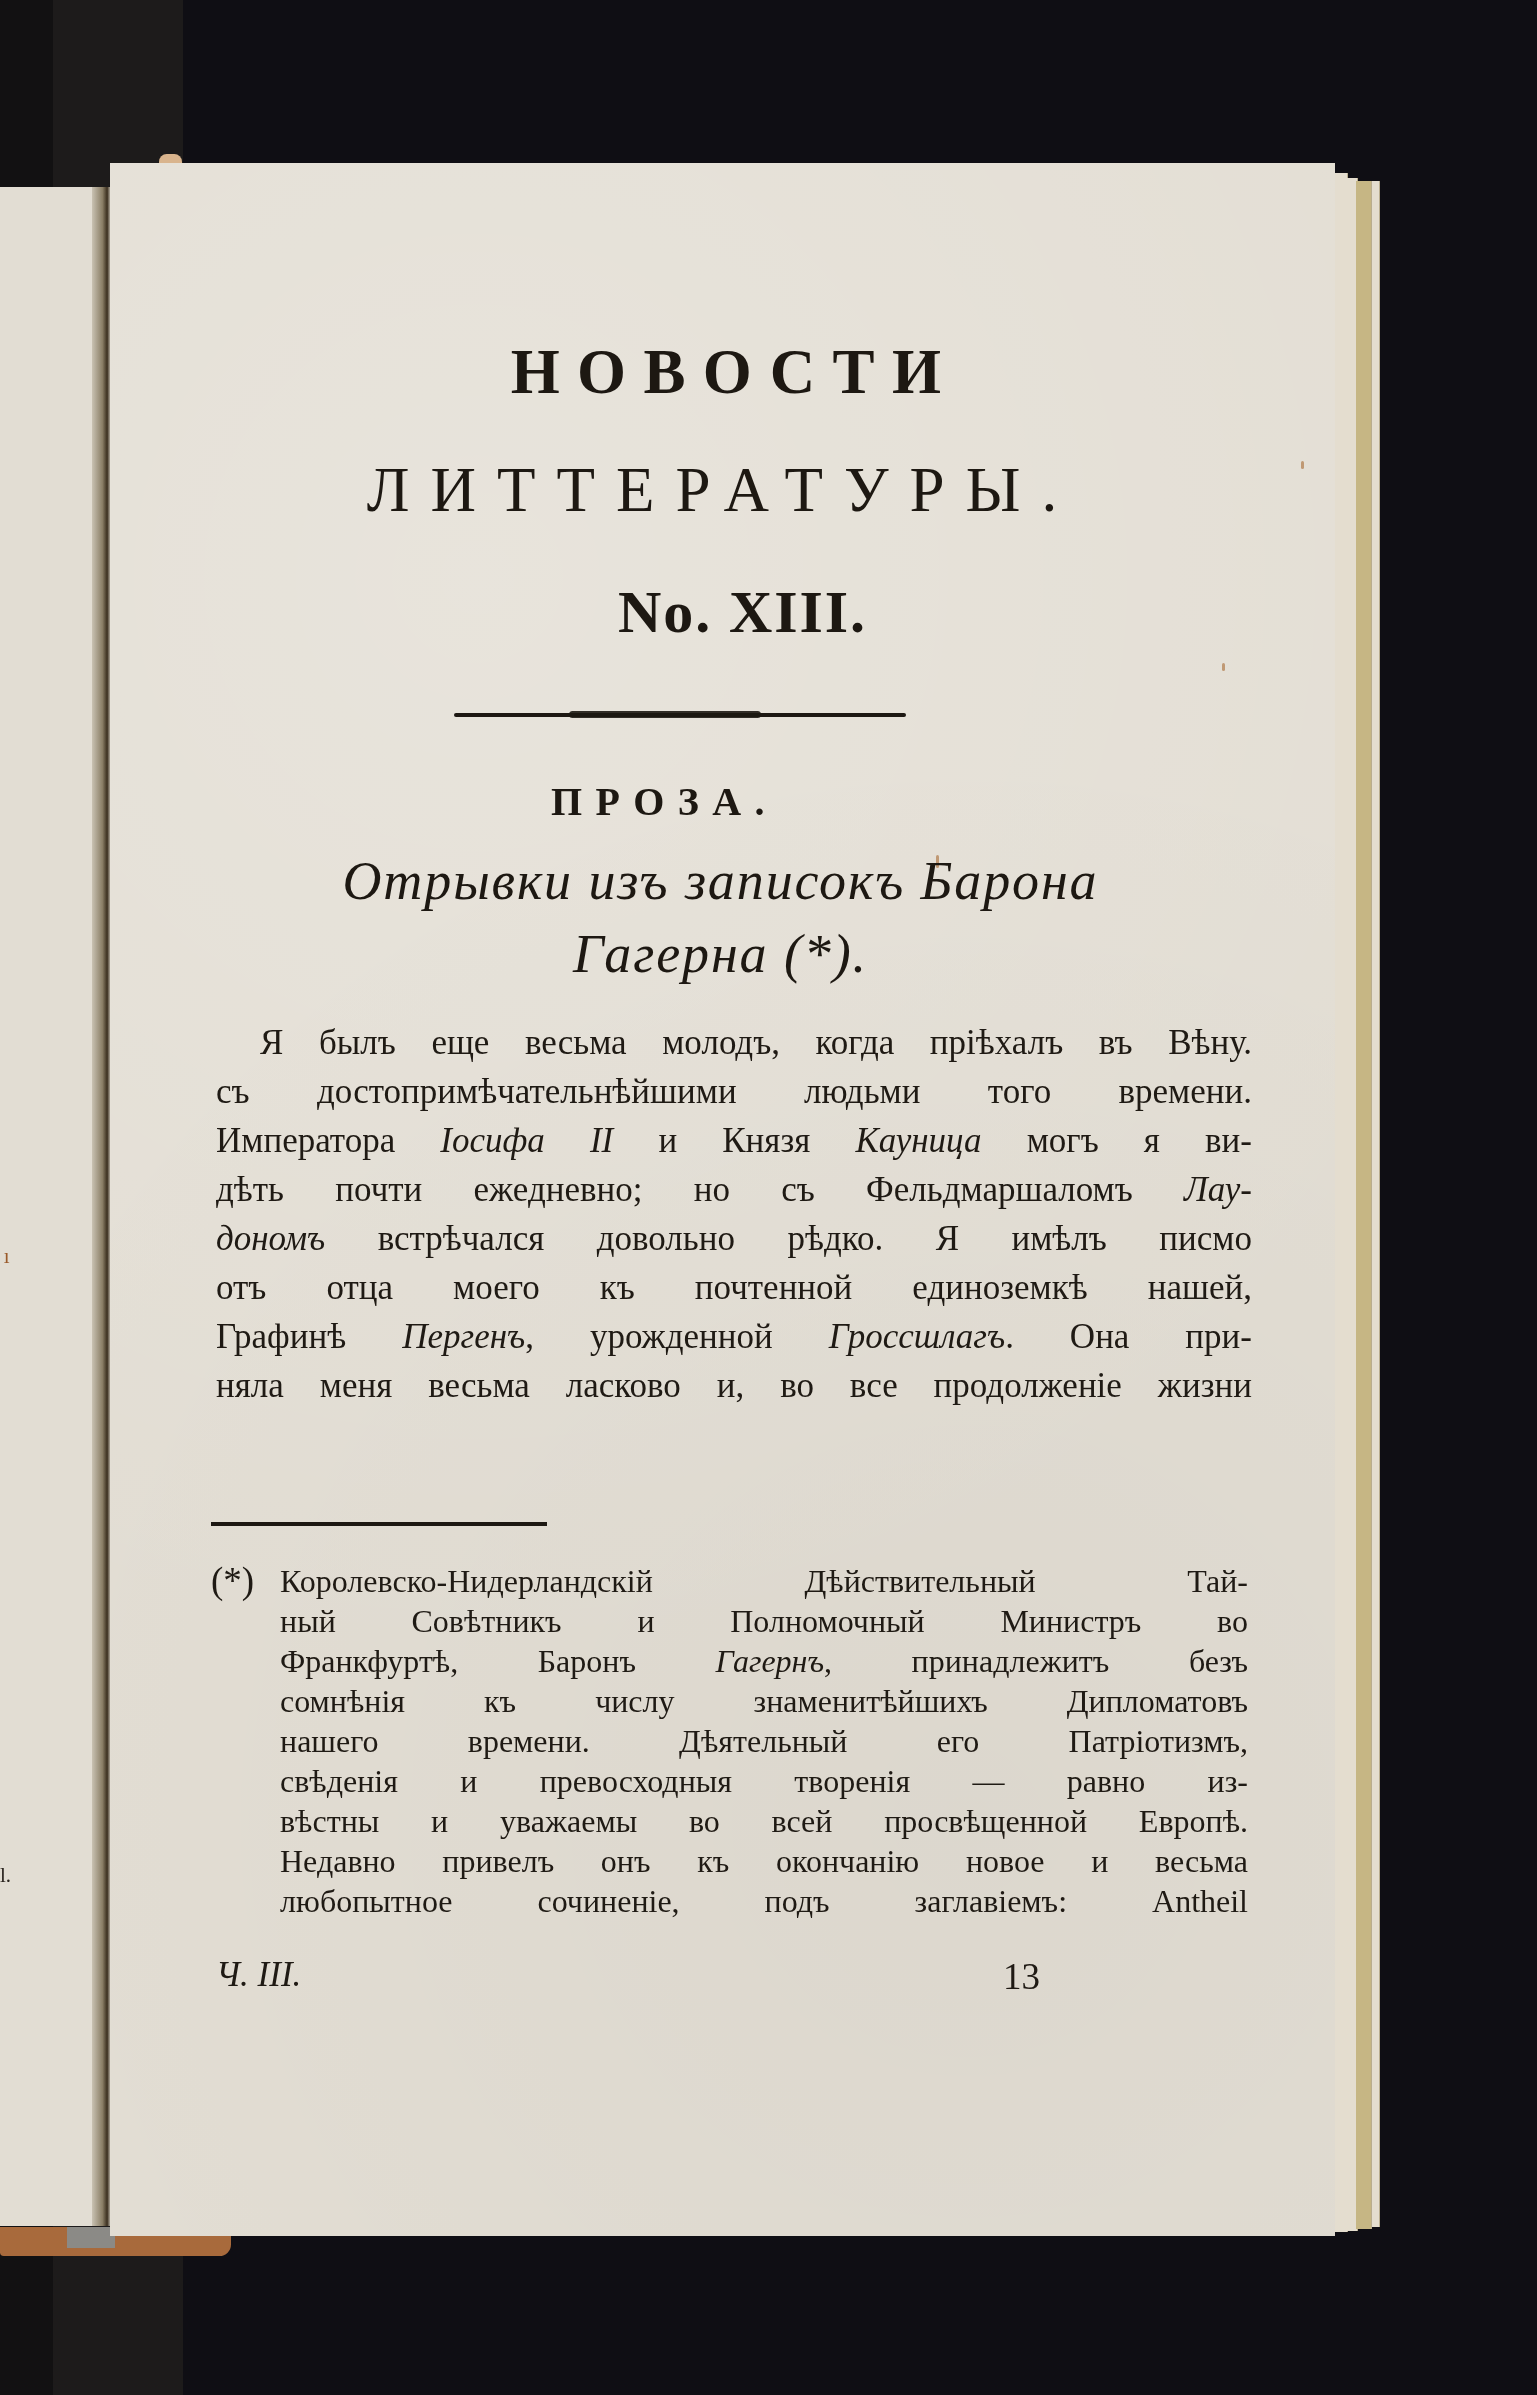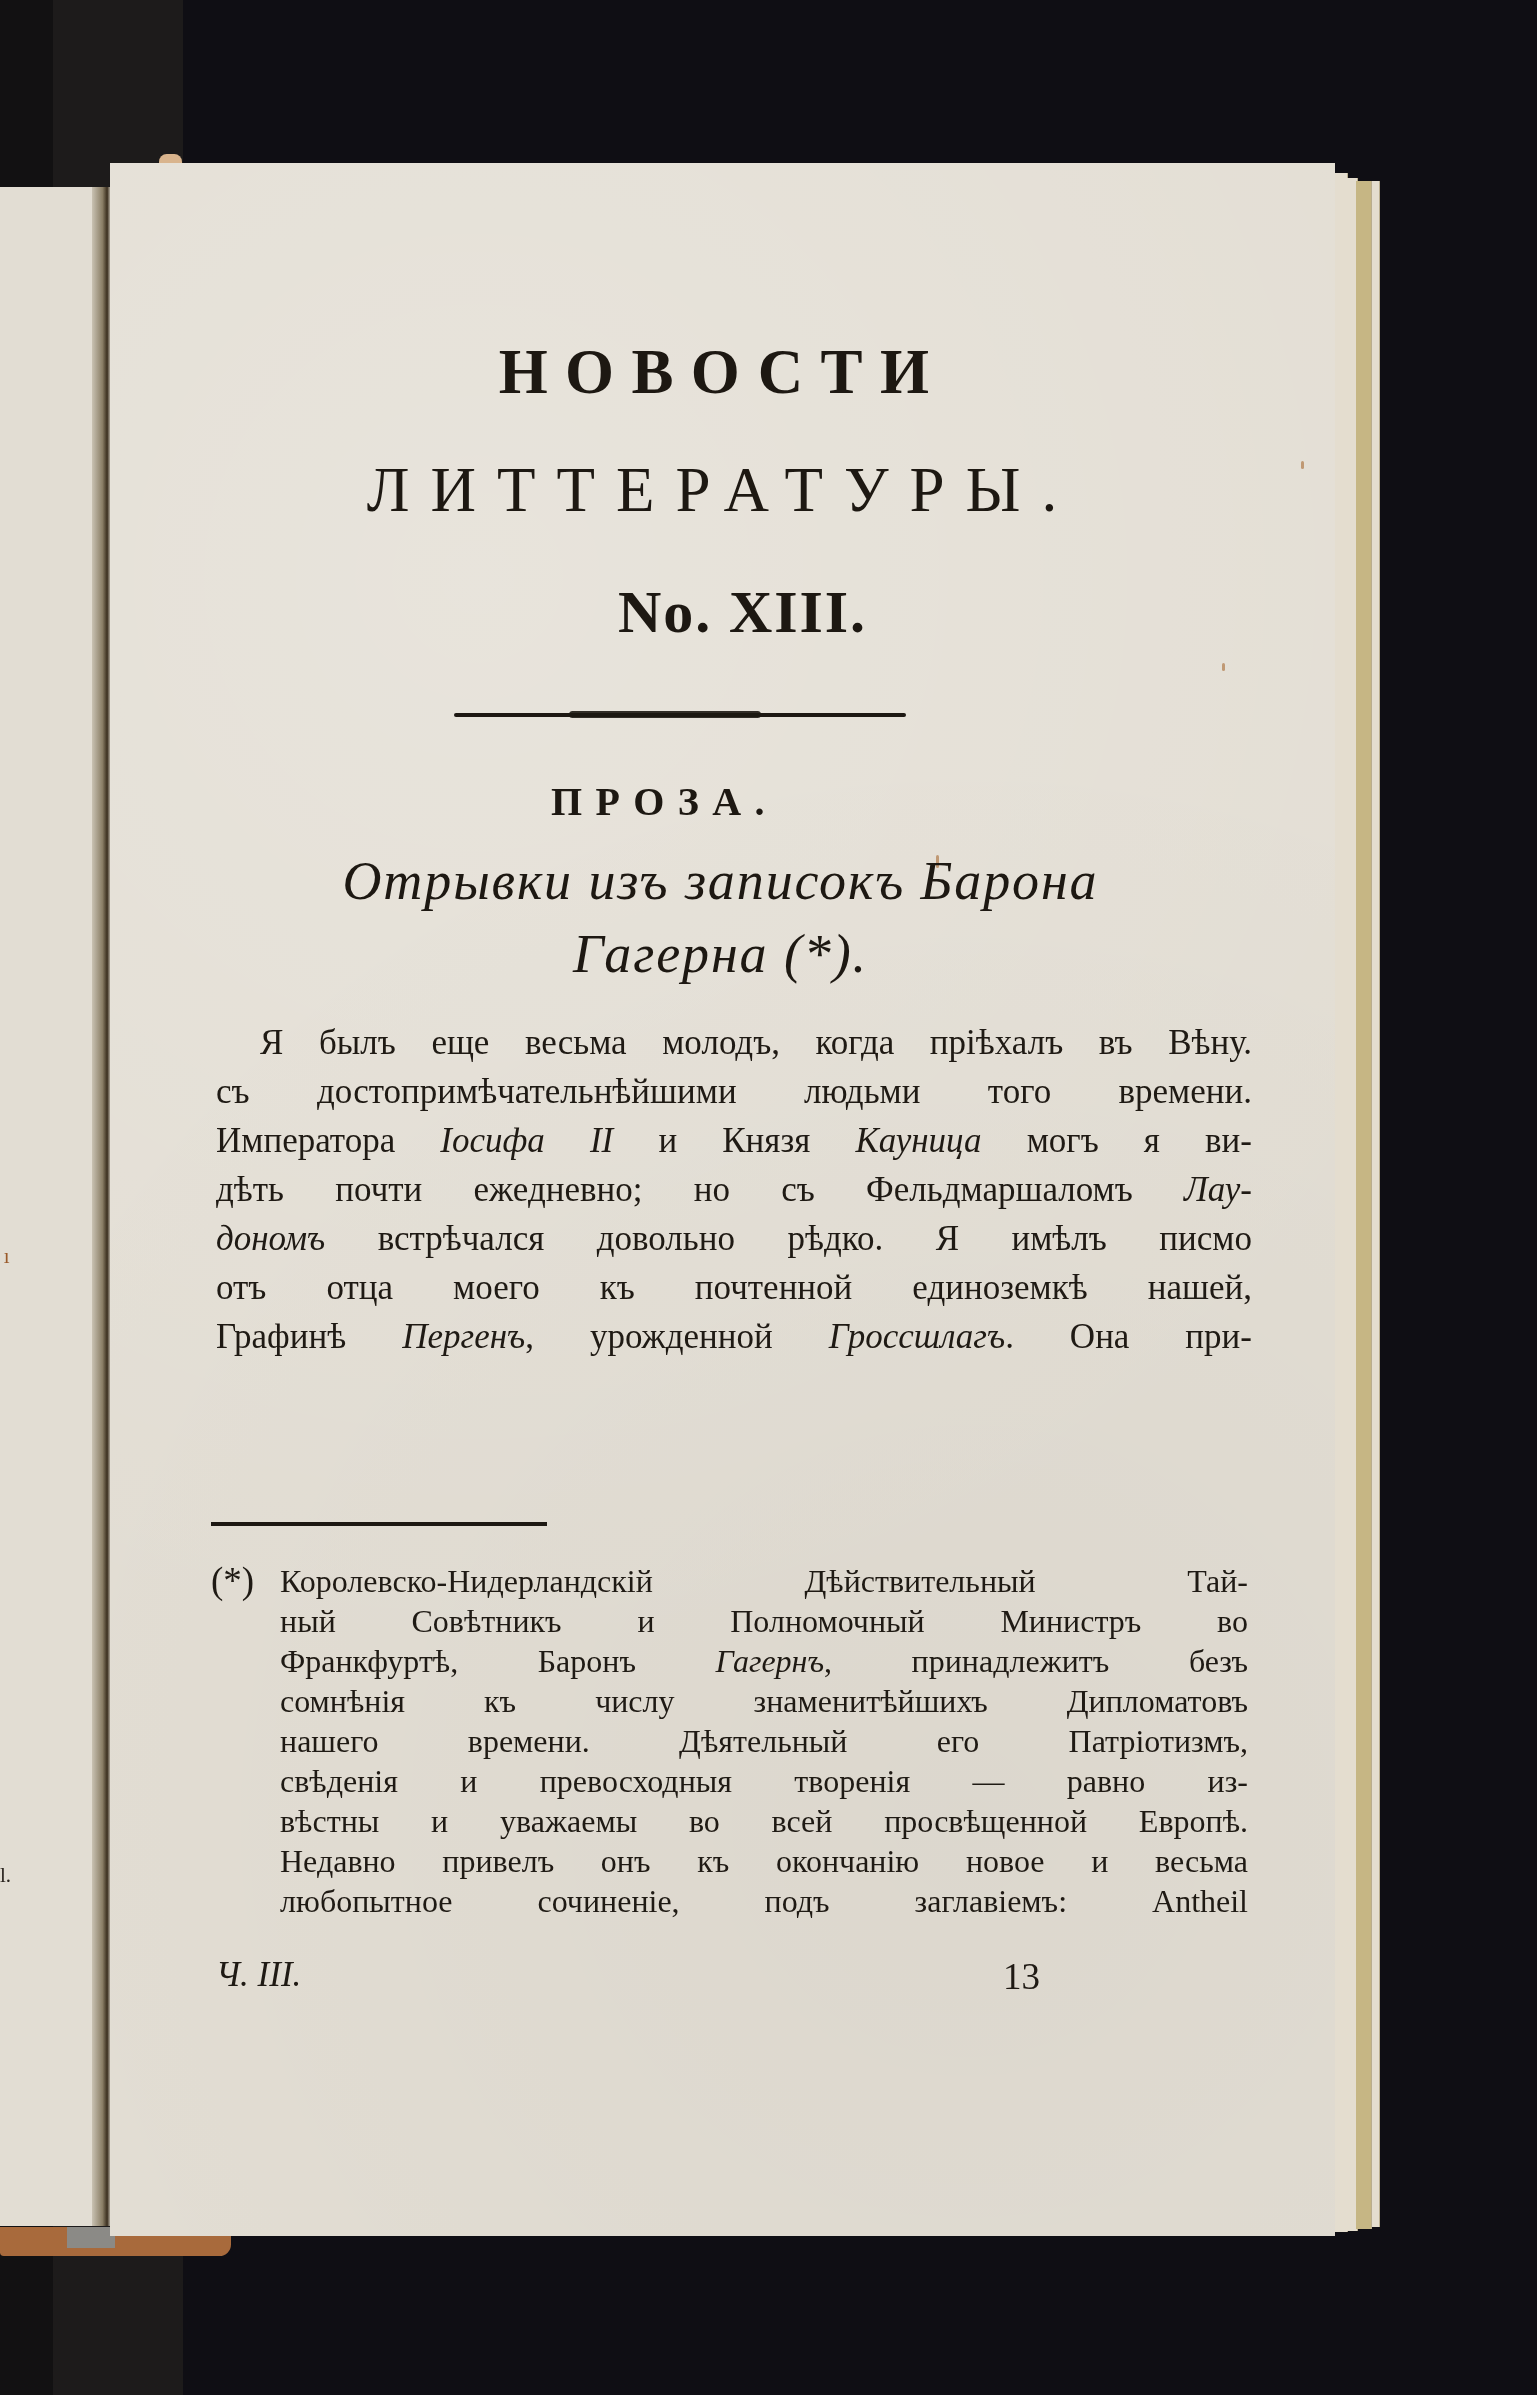--- a/index.html
+++ b/index.html
@@ -50,21 +50,21 @@
   .edge-gold { background: #c6b684; }
   
   .page {
     position: absolute; left: 110px; top: 163px; width: 1225px; height: 2073px;
     background: #e3ded4;
     background-image:
       radial-gradient(circle at 30% 20%, rgba(255,255,255,0.18), transparent 60%),
       radial-gradient(circle at 70% 80%, rgba(0,0,0,0.03), transparent 60%);
   }
   .center { position: absolute; left: 0; width: 100%; text-align: center; color: #1d1812; }
-  .mast-1 { top: 173px; font-size: 63px; letter-spacing: 17.3px; font-weight: bold; }
+  .mast-1 { top: 173px; font-size: 63px; letter-spacing: 17.3px; font-weight: bold; padding-left: 12px; }
   .mast-2 { top: 291px; font-size: 63px; letter-spacing: 21px; }
   .issue { top: 415px; font-size: 60px; font-weight: bold; letter-spacing: 1.9px; margin-left: 20px; }
   .rule {
     position: absolute; left: 344px; top: 550px; width: 452px; height: 3.8px;
     background: #1d1812; border-radius: 2.9px;
   }
   .rule::after {
     content: ""; position: absolute; left: 115px; top: -1.9px; width: 192px; height: 6.7px;
     background: #1d1812; border-radius: 3.8px; opacity: .9;
   }
@@ -139,20 +139,21 @@
   </div>
 
   <div class="body-text" id="body-text">
       <span class="line first"><span>Я былъ еще весьма молодъ, когда пріѣхалъ въ Вѣну.</span></span>
       <span class="line"><span>съ достопримѣчательнѣйшими людьми того времени.</span></span>
       <span class="line"><span>Императора </span><i>Іосифа II</i><span> и Князя </span><i>Кауница</i><span> могъ я ви-</span></span>
       <span class="line"><span>дѣть почти ежедневно; но съ Фельдмаршаломъ </span><i>Лау-</i></span>
       <span class="line"><i>дономъ</i><span> встрѣчался довольно рѣдко. Я имѣлъ писмо</span></span>
       <span class="line"><span>отъ отца моего къ почтенной единоземкѣ нашей,</span></span>
       <span class="line"><span>Графинѣ </span><i>Пергенъ</i><span>, урожденной </span><i>Гроссшлагъ</i><span>. Она при-</span></span>
+      <span class="line"><span>няла меня весьма ласково и, во все продолженіе жизни</span></span>
     </div>
 
   <div class="fn-rule"></div>
 
   <div class="footnote">
     <span class="marker">(*)</span>
     <div class="lines" id="fn-lines">
         <span class="line"><span>Королевско-Нидерландскій Дѣйствительный Тай-</span></span>
         <span class="line"><span>ный Совѣтникъ и Полномочный Министръ во</span></span>
         <span class="line"><span>Франкфуртѣ, Баронъ </span><i>Гагернъ</i><span>, принадлежитъ безъ</span></span>

